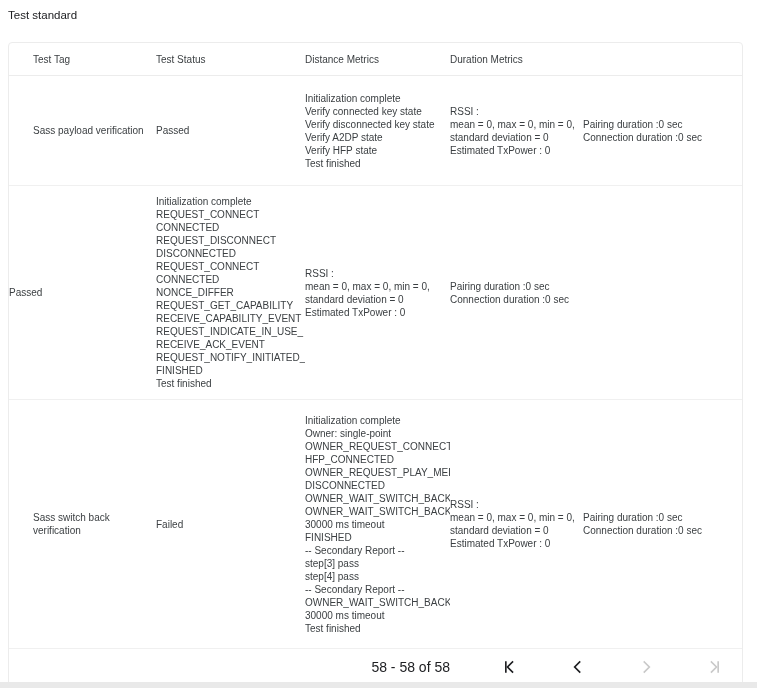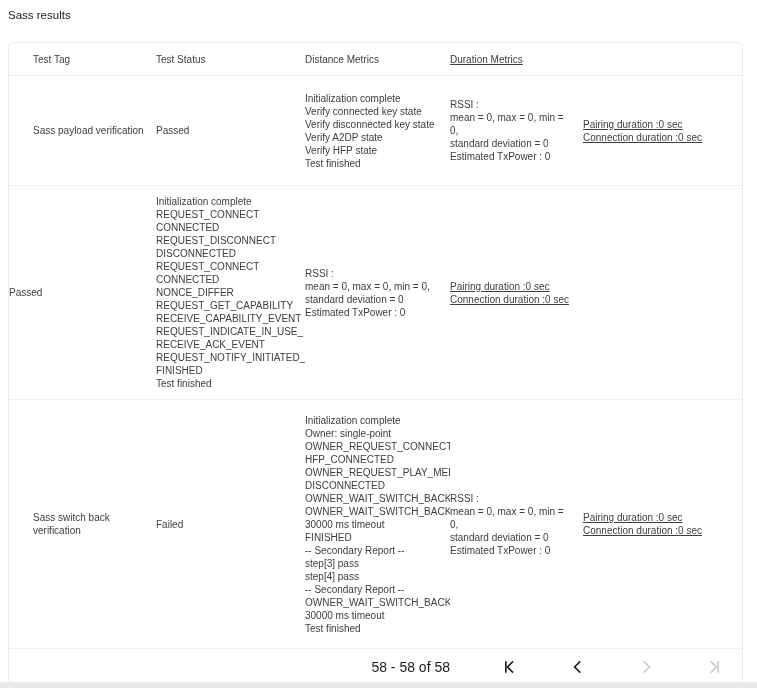--- a/index.html
+++ b/index.html
@@ -36,22 +36,22 @@
   .thead { min-height: 33px; border-bottom: 1px solid #ececec; }
   .th {
     color: #5f6368;
     font-size: 10px;
   }
 
   .cell { font-size: 10px; line-height: 13px; color: #3c4043; }
   .col-tag { padding-left: 24px; padding-right: 10px; }
   .col-status { padding-right: 8px; }
   .col-message { padding: 9px 4px 9px 0; overflow: hidden; align-self: center; }
-  .col-distance { padding-right: 14px; }
-  .col-duration { padding-right: 4px; text-decoration: underline; }
+  .col-distance { padding-right: 8px; }
+  .col-duration { padding-right: 4px; }
   .pre { white-space: pre-line; }
 
   .body-row-1 { min-height: 110px; }
   .body-row-2 { min-height: 210px; }
   .body-row-3 { min-height: 249px; }
 
   .paginator {
     height: 36px;
     display: flex;
     align-items: center;
@@ -76,21 +76,21 @@
     left: 0; right: 0; bottom: 0;
     height: 6px;
     background: #e9e9e9;
   }
 </style>
 </head>
 <body>
 
 <div class="page">
 
-  <div class="page-title">Sass results</div>
+  <div class="page-title">Test standard</div>
 
   <div class="card">
 
     <div class="row thead">
       <div class="cell th col-tag">Test Tag</div>
       <div class="cell th col-status">Test Status</div>
       <div class="cell th col-distance">Distance Metrics</div>
       <div class="cell th col-duration">Duration Metrics</div>
     </div>
 

